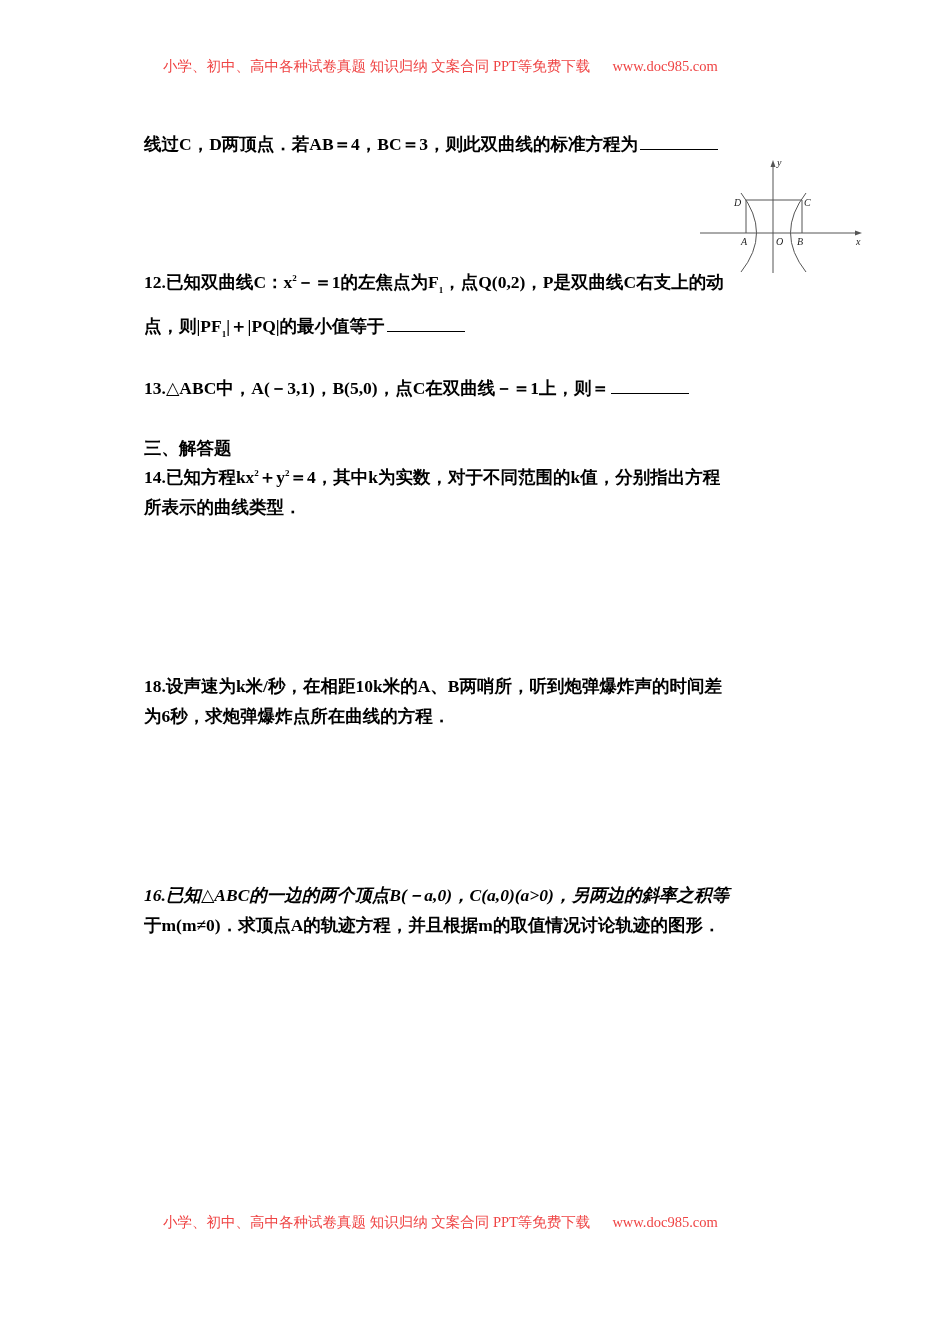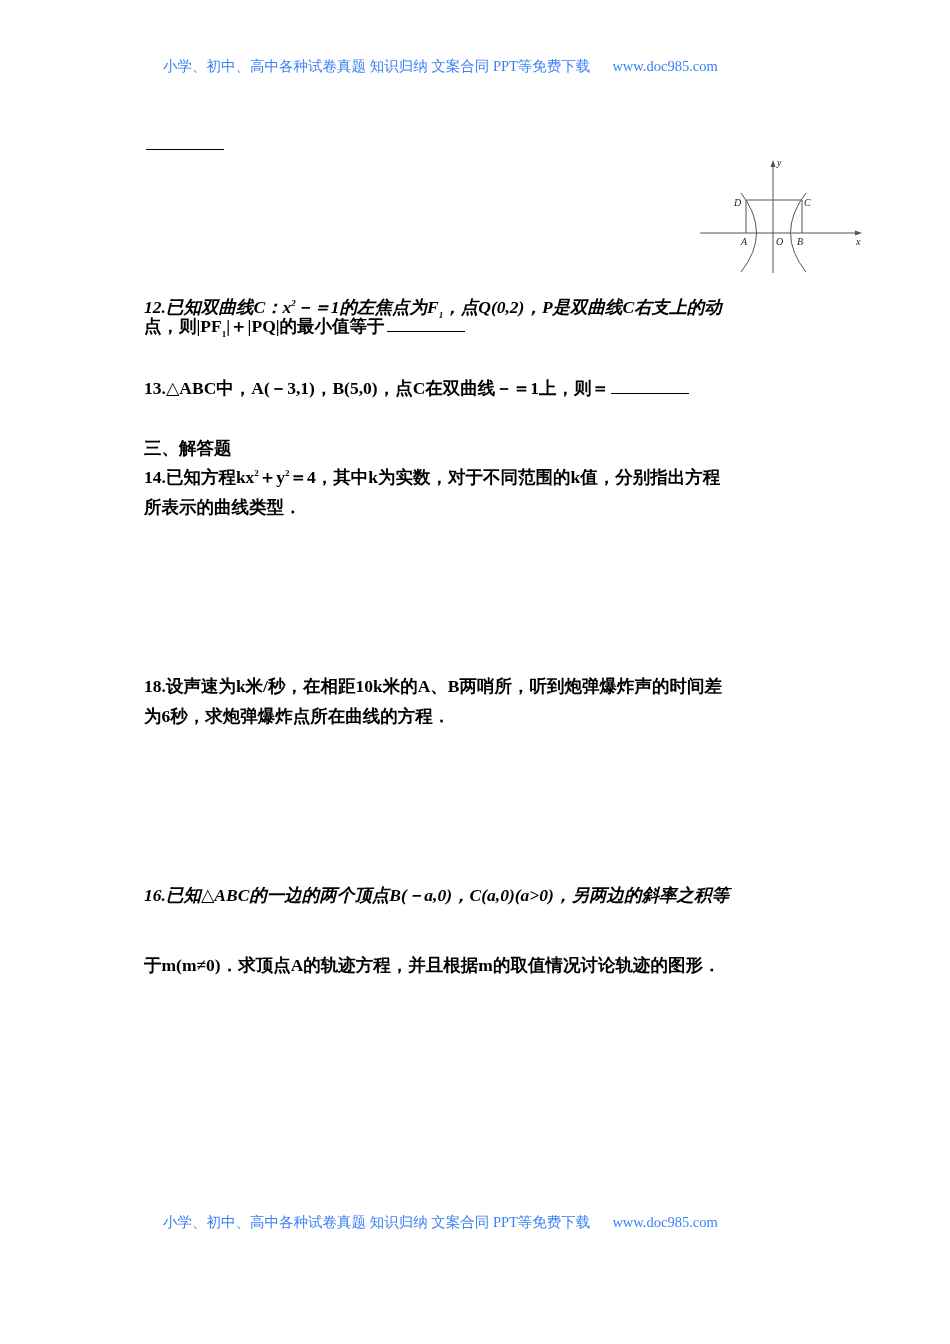--- a/index.html
+++ b/index.html
@@ -14,21 +14,21 @@
       overflow: hidden;
       font-family: "Liberation Serif", "DejaVu Serif", serif;
       color: #000;
     }
     .page-header, .page-footer {
       position: absolute;
       left: 163px;
       width: 640px;
       font-size: 14.5px;
       white-space: nowrap;
-      color: #3b82f6;
+      color: #ef4444;
     }
     .page-header { top: 57px; }
     .page-footer { top: 1213px; }
     .page-header .site, .page-footer .site {
       margin-left: 22px;
     }
     .line {
       position: absolute;
       left: 144px;
       font-size: 17.5px;
@@ -63,21 +63,21 @@
     }
   </style>
 </head>
 <body>
 
 <div class="page-header">
   <span>小学、初中、高中各种试卷真题 知识归纳 文案合同 PPT等免费下载</span><span class="site">www.doc985.com</span>
 </div>
 
 <div class="line" style="top:133px;">
-  <span class="blank"></span>
+  <span>线过C，D两顶点．若AB＝4，BC＝3，则此双曲线的标准方程为</span><span class="blank"></span>
 </div>
 
 <svg class="diagram" viewBox="690 152 180 128" xmlns="http://www.w3.org/2000/svg">
 
   <line x1="700" y1="233" x2="858" y2="233" stroke="#555" stroke-width="1"></line>
   <polygon points="862,233 855,230.5 855,235.5" fill="#555"></polygon>
 
   <line x1="773" y1="273" x2="773" y2="166" stroke="#555" stroke-width="1"></line>
   <polygon points="773,160 770.5,167 775.5,167" fill="#555"></polygon>
 
@@ -90,21 +90,21 @@
 
   <text x="777" y="166">y</text>
   <text x="856" y="245">x</text>
   <text x="734" y="206">D</text>
   <text x="804" y="206">C</text>
   <text x="741" y="245">A</text>
   <text x="776" y="245">O</text>
   <text x="797" y="245">B</text>
 </svg>
 
-<div class="line" style="top:296px;font-style:italic;">
+<div class="line" style="top:271px;">
   <span>12.已知双曲线C：x</span><sup>2</sup><span>－＝1的左焦点为F</span><sub>1</sub><span>，点Q(0,2)，P是双曲线C右支上的动</span>
 </div>
 <div class="line" style="top:315px;">
   <span>点，则|PF</span><sub>1</sub><span>|＋|PQ|的最小值等于</span><span class="blank"></span>
 </div>
 
 <div class="line" style="top:377px;">
   <span>13.△ABC中，A(－3,1)，B(5,0)，点C在双曲线－＝1上，则＝</span><span class="blank"></span>
 </div>
 
@@ -122,19 +122,19 @@
 <div class="line" style="top:675px;">
   <span>18.设声速为k米/秒，在相距10k米的A、B两哨所，听到炮弹爆炸声的时间差</span>
 </div>
 <div class="line" style="top:705px;">
   <span>为6秒，求炮弹爆炸点所在曲线的方程．</span>
 </div>
 
 <div class="line" style="top:884px;font-style:italic;">
   <span>16.已知△ABC的一边的两个顶点B(－a,0)，C(a,0)(a&gt;0)，另两边的斜率之积等</span>
 </div>
-<div class="line" style="top:914px;margin-top:40px;">
+<div class="line" style="top:914px;">
   <span>于m(m≠0)．求顶点A的轨迹方程，并且根据m的取值情况讨论轨迹的图形．</span>
 </div>
 
 <div class="page-footer">
   <span>小学、初中、高中各种试卷真题 知识归纳 文案合同 PPT等免费下载</span><span class="site">www.doc985.com</span>
 </div>
 
 </body></html>

